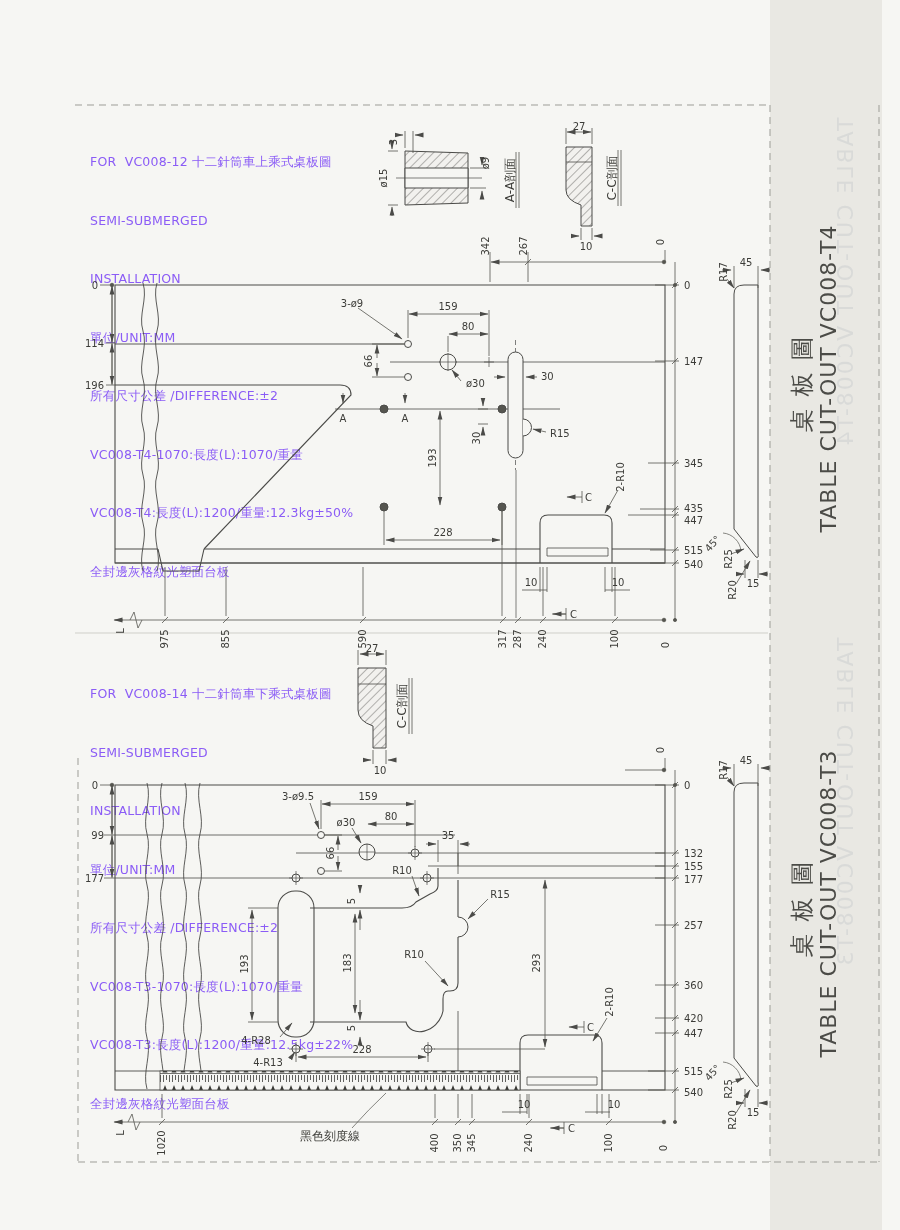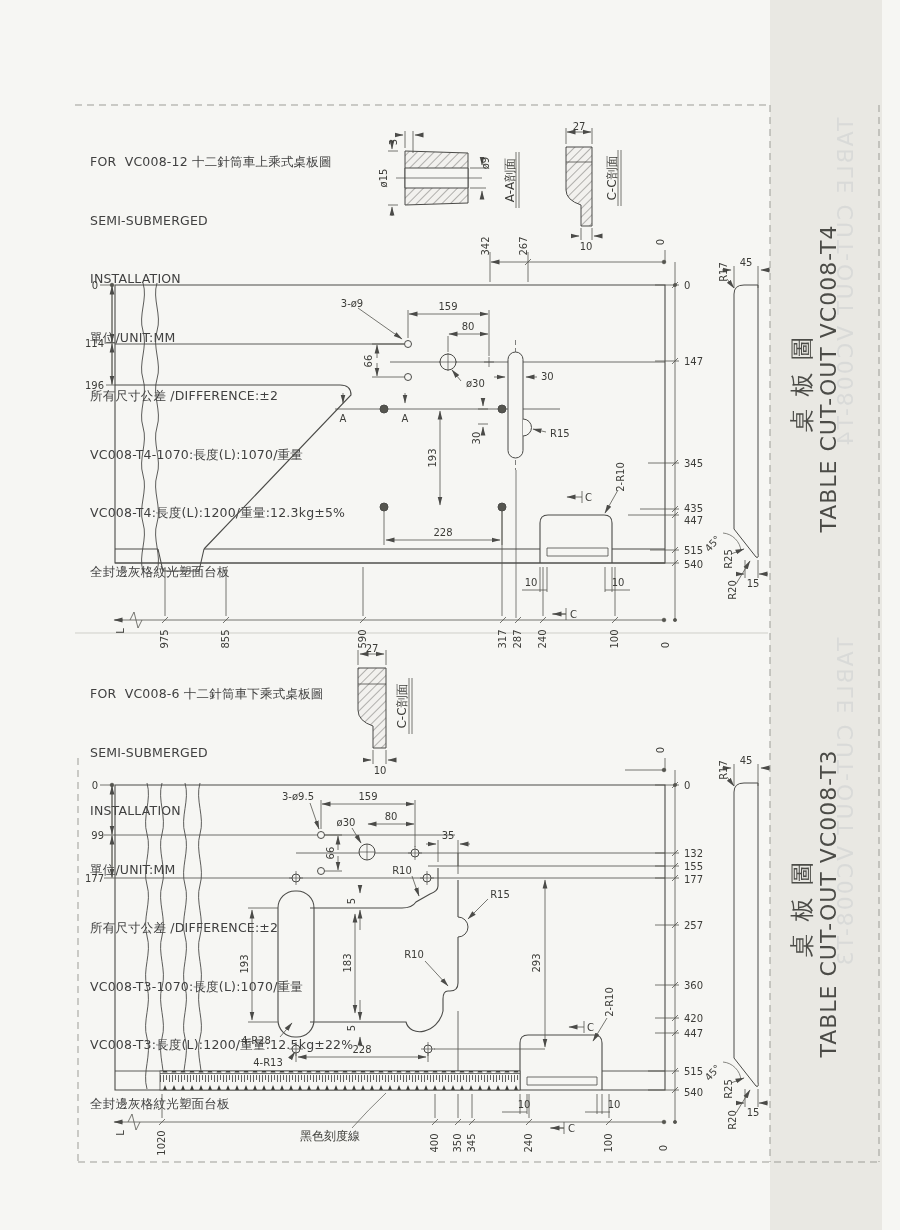--- a/index.html
+++ b/index.html
@@ -1,19 +1,19 @@
 <!DOCTYPE html>
 <html><head>
 <meta charset="utf-8">
 <style>
   html,body{margin:0;padding:0;background:#e9e9e6;}
   #page{position:relative;width:900px;height:1230px;background:#f6f6f3;overflow:hidden;
         font-family:"DejaVu Sans",sans-serif;color:#33332f;}
   #strip{position:absolute;left:770px;top:0;width:112px;height:1230px;background:#e9e8e3;}
-  .hdr{position:absolute;left:90px;width:330px;font-size:12.5px;line-height:19.5px;color:#404040;
+  .hdr{position:absolute;left:90px;width:330px;font-size:12.5px;line-height:19.5px;color:#8b5cf6;
        letter-spacing:.2px;white-space:pre;}
   .hdr div{height:19.5px;}
   .vt{position:absolute;white-space:nowrap;text-align:center;transform:rotate(-90deg);color:#4b4b47;}
   .vt .cn{font-size:24px;letter-spacing:12px;line-height:26px;}
   .vt .en{font-size:22px;letter-spacing:1px;line-height:27px;}
   .ghost{position:absolute;white-space:nowrap;transform:rotate(-90deg) scaleX(-1);
          font-size:22px;letter-spacing:2px;color:rgba(80,100,125,.10);}
   svg text{font-family:"DejaVu Sans",sans-serif;font-size:10px;fill:#3c3c38;}
   svg .cjk{font-size:12px;}
 </style>
@@ -24,26 +24,26 @@
 
   <div id="strip"></div>
 
   <div class="hdr" style="top:113px;">
     <div>FOR  VC008-12 十二針筒車上乘式桌板圖</div>
     <div>SEMI-SUBMERGED</div>
     <div>INSTALLATION</div>
     <div>單位/UNIT:MM</div>
     <div>所有尺寸公差 /DIFFERENCE:±2</div>
     <div>VC008-T4-1070:長度(L):1070/重量</div>
-    <div>VC008-T4:長度(L):1200/重量:12.3kg±5%</div>
+    <div>VC008-T4:長度(L):1200/重量:12.3kg±50%</div>
     <div>全封邊灰格紋光塑面台板</div>
   </div>
 
   <div class="hdr" style="top:645px;">
-    <div>FOR  VC008-6 十二針筒車下乘式桌板圖</div>
+    <div>FOR  VC008-14 十二針筒車下乘式桌板圖</div>
     <div>SEMI-SUBMERGED</div>
     <div>INSTALLATION</div>
     <div>單位/UNIT:MM</div>
     <div>所有尺寸公差 /DIFFERENCE:±2</div>
     <div>VC008-T3-1070:長度(L):1070/重量</div>
     <div>VC008-T3:長度(L):1200/重量:12.5kg±22%</div>
     <div>全封邊灰格紋光塑面台板</div>
   </div>
 
   <div class="ghost" style="left:680px;top:270px;">TABLE CUT-OUT VC008-T4</div>

